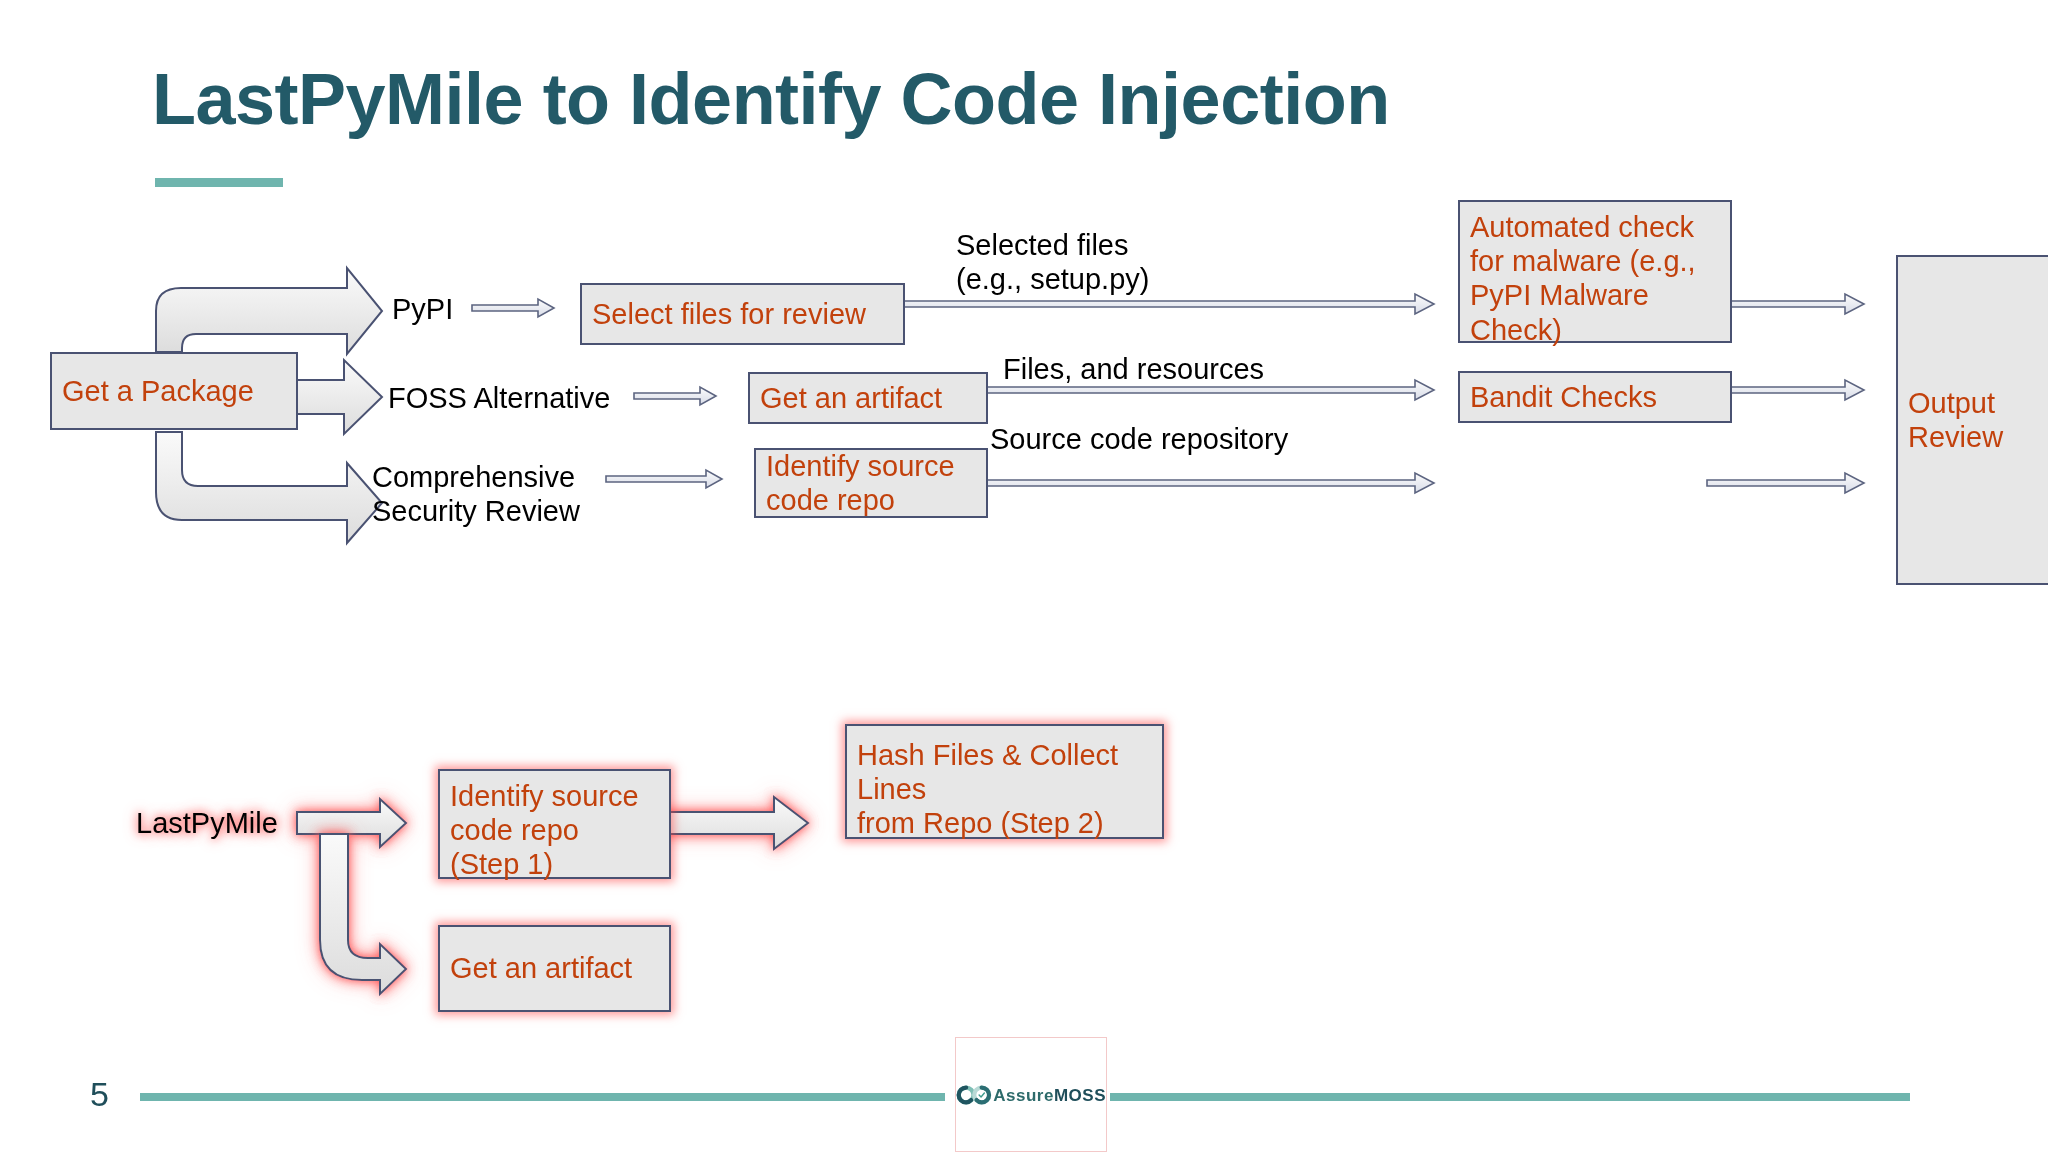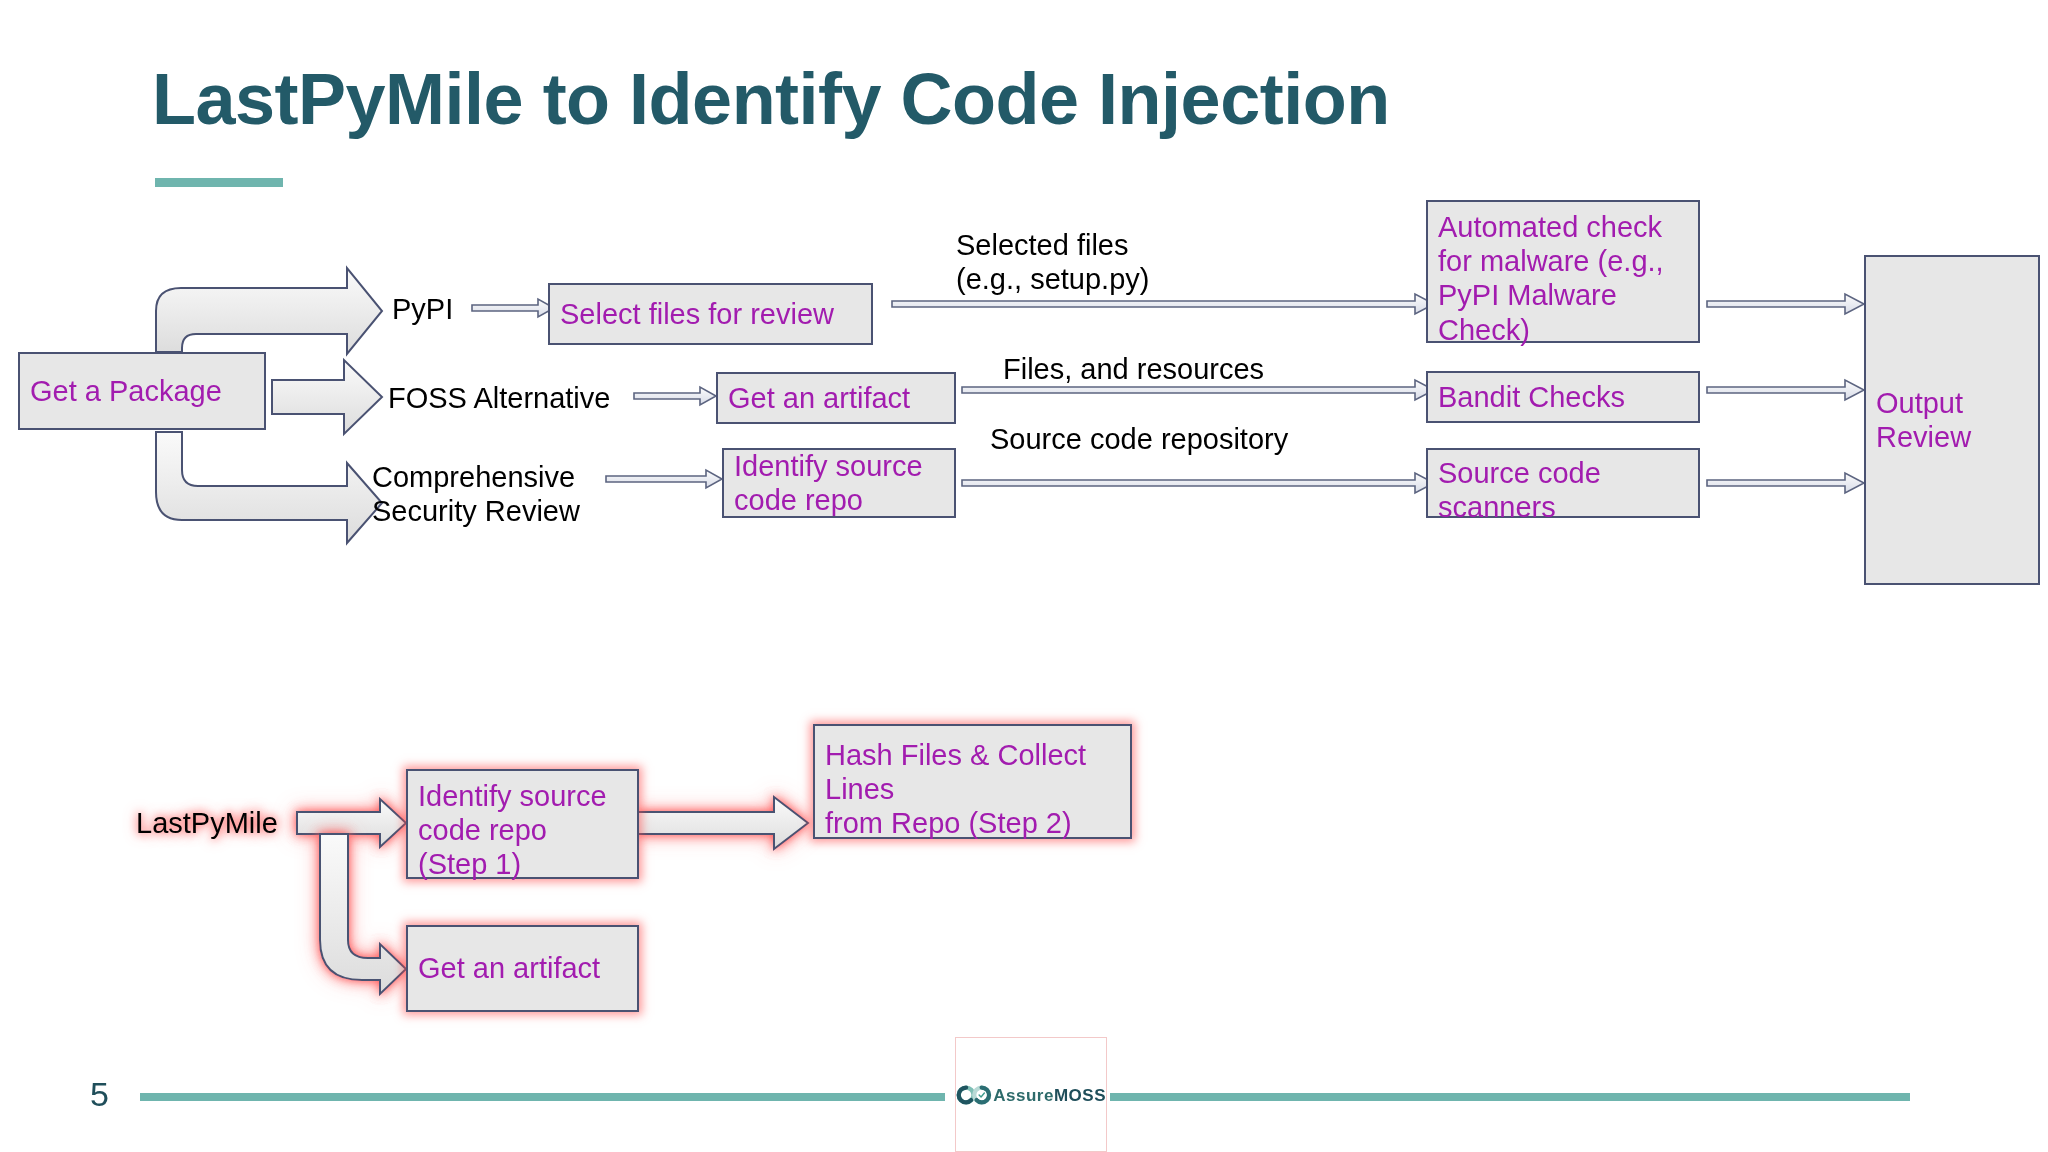--- a/index.html
+++ b/index.html
@@ -38,24 +38,25 @@
   }
 
   
   .fbox {
     position: absolute;
     background: #E7E7E7;
     border: 2px solid #4A5272;
     box-sizing: border-box;
     font-size: 29px;
     line-height: 1.18;
-    color: #a21caf;
+    color: #c2410c;
     padding: 24px 10px;
     display: flex;
     align-items: center;
+    margin-left: 32px;
   }
 
   
   .flabel {
     position: absolute;
     font-size: 29px;
     line-height: 1.18;
     color: #000000;
     white-space: pre-line;
   }
@@ -288,23 +289,20 @@
   <div class="flabel" style="left:990px; top:422px;">Source code repository</div>
 
   <div class="fbox" style="left:1426px; top:200px; width:274px; height:143px; align-items:flex-start; padding-top:8px;">
     <span>Automated check for malware (e.g., PyPI Malware Check)</span>
   </div>
 
   <div class="fbox" style="left:1426px; top:371px; width:274px; height:52px;">
     <span>Bandit Checks</span>
   </div>
 
-  <div class="fbox" style="left:1426px; top:448px; width:274px; height:70px; align-items:flex-start; padding-top:6px;">
-    <span>Source code scanners</span>
-  </div>
 
   <div class="fbox" style="left:1864px; top:255px; width:176px; height:330px; align-items:center; white-space:pre-line;">
     <span style="white-space:pre-line;">Output
 Review</span>
   </div>
 
   <div class="flabel glow-text" style="left:136px; top:806px;">LastPyMile</div>
 
   <div class="fbox glow-box" style="left:406px; top:769px; width:233px; height:110px; align-items:flex-start; padding-top:8px; white-space:pre-line;">
     <span style="white-space:pre-line;">Identify source

